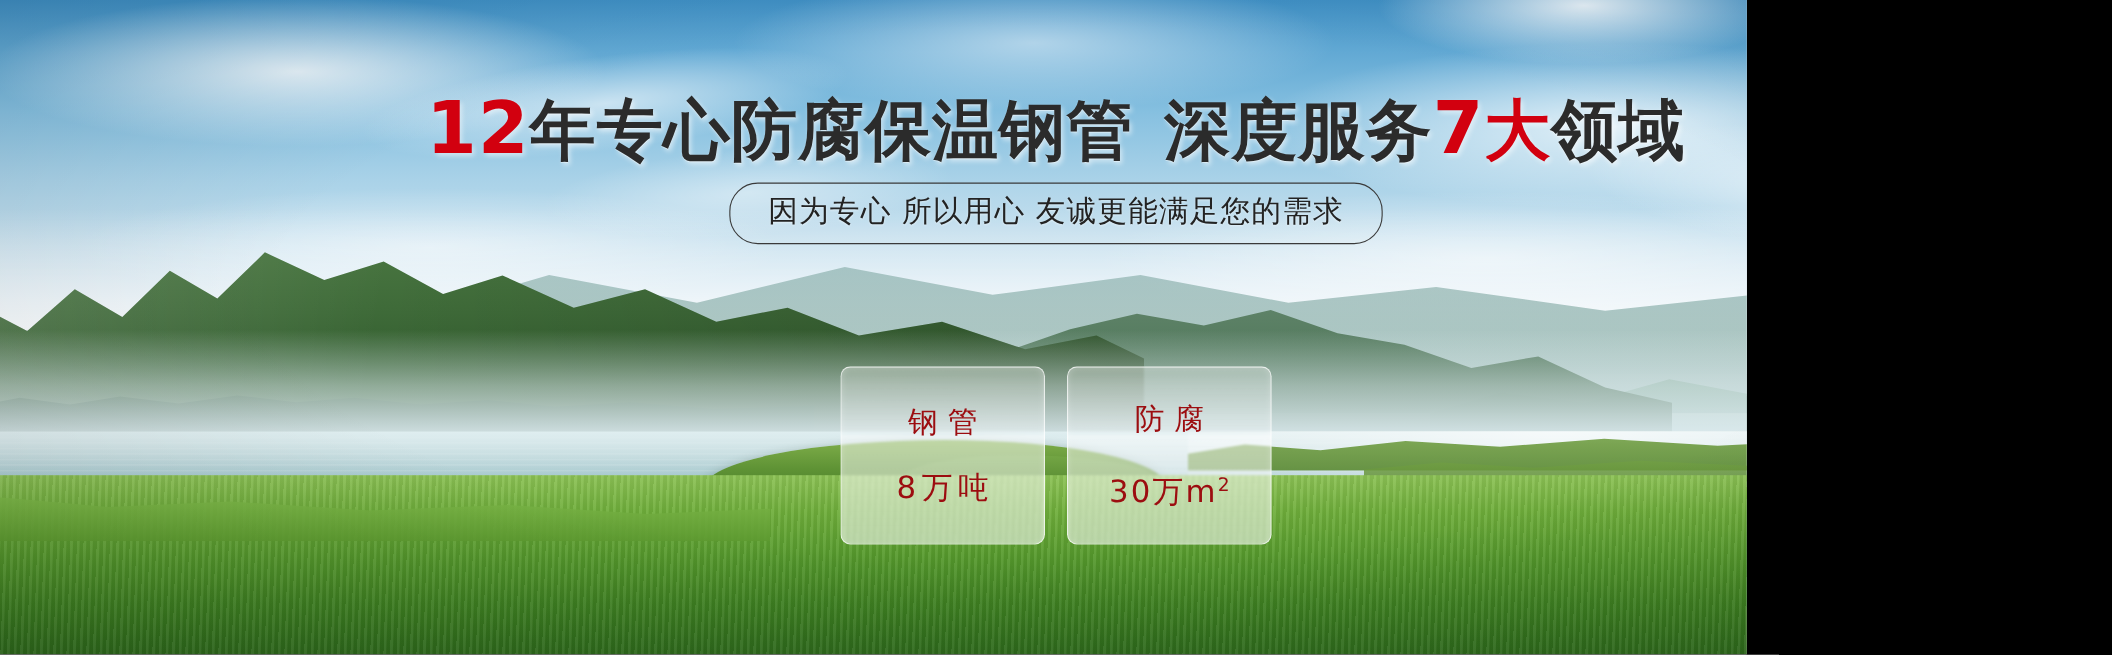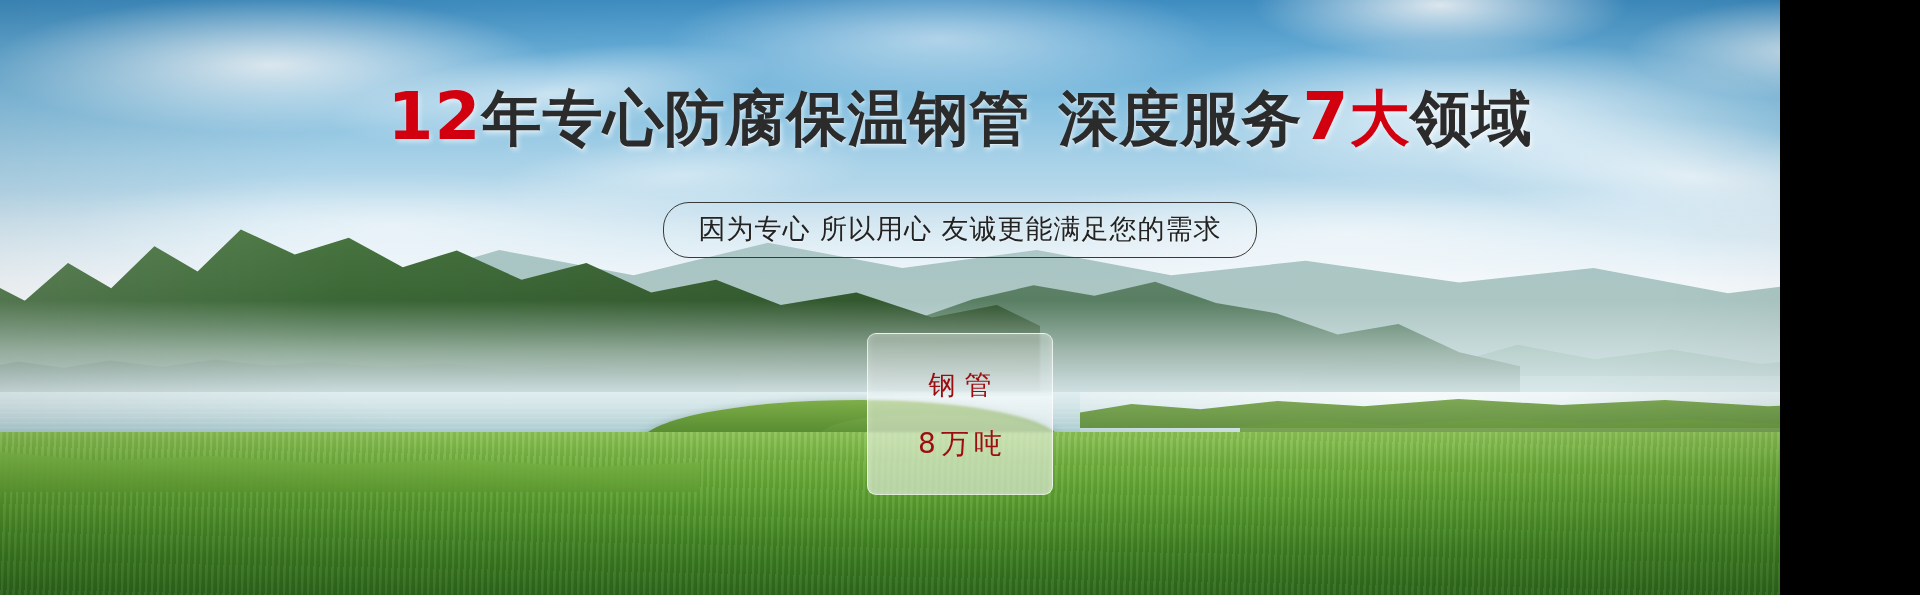--- a/index.html
+++ b/index.html
@@ -1,20 +1,20 @@
 <!DOCTYPE html>
 <html><head>
 <meta charset="utf-8">
 <style>
   * { margin:0; padding:0; box-sizing:border-box; }
   html,body { width:1920px; height:595px; overflow:hidden; background:#000; }
   body { font-family:"Liberation Sans","DejaVu Sans",sans-serif; }
 
   .banner {
-    position:relative; width:1780px; height:595px; overflow:hidden;
+    position:relative; width:1588px; height:595px; overflow:hidden;
     background:#ffffff;
   }
 
   
   .sky {
     position:absolute; left:0; top:0; width:1920px; height:340px;
     background:
       linear-gradient(180deg,
         #3f8fc4 0%,
         #62a9d4 14%,
@@ -231,21 +231,20 @@
     border:1px solid #3a3a3a;
     border-radius:26px;
     padding:9px 34px 11px;
     font-family:"DejaVu Sans","Liberation Sans",sans-serif;
     font-size:27px; font-weight:400; line-height:34px;
     letter-spacing:1px;
     color:#232323;
     white-space:nowrap;
     background:rgba(255,255,255,.06);
     text-shadow:0 1px 2px rgba(255,255,255,.5);
-    margin-top:36px;
   }
 
   
   .cards {
     position:absolute; left:0; top:333px; width:1920px;
     display:flex; justify-content:center; gap:20px;
   }
   .card {
     width:186px; height:162px;
     border:1px solid rgba(255,255,255,.72);
@@ -328,18 +327,22 @@
       <div class="subtitle">因为专心 所以用心 友诚更能满足您的需求</div>
     </div>
 
     <div class="cards">
 
       <div class="card c1">
         <div class="card-title">钢管</div>
         <div class="card-value"><span>8万吨</span></div>
       </div>
 
+      <div class="card c2">
+        <div class="card-title">防腐</div>
+        <div class="card-value"><span>30万m</span><sup>2</sup></div>
+      </div>
 
 
     </div>
 
   </div>
 </div>
 
 </body></html>

